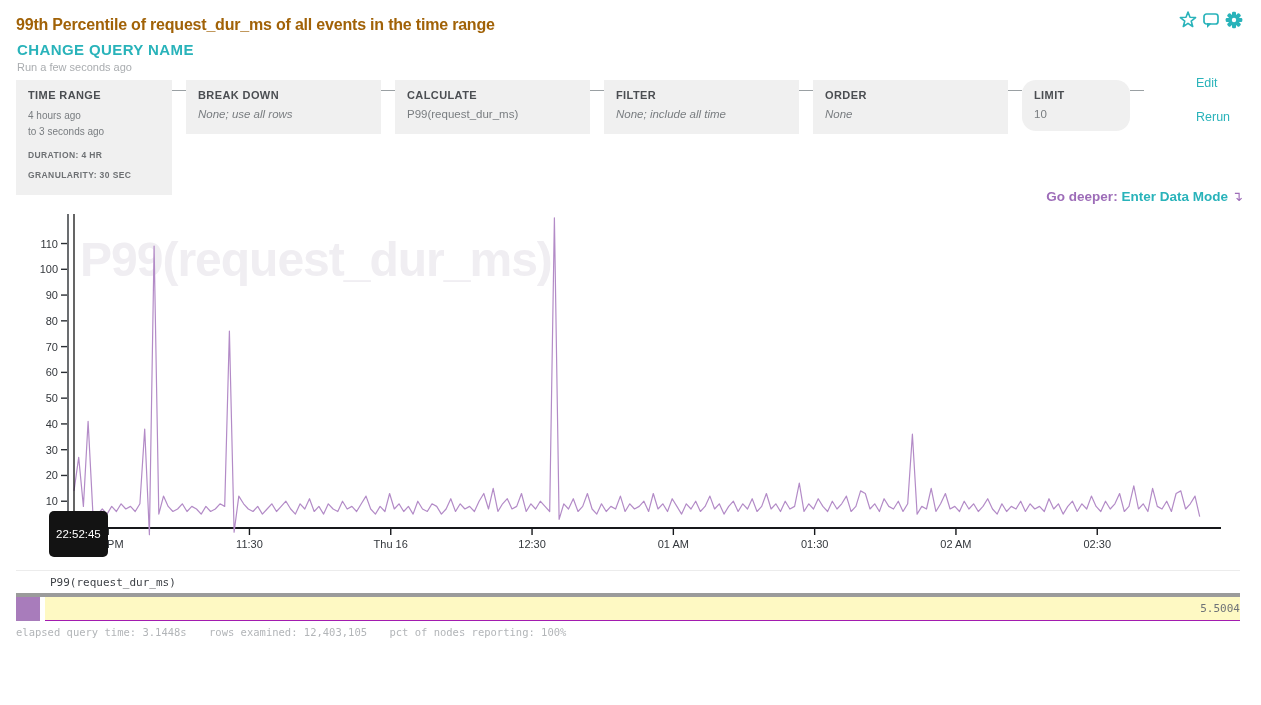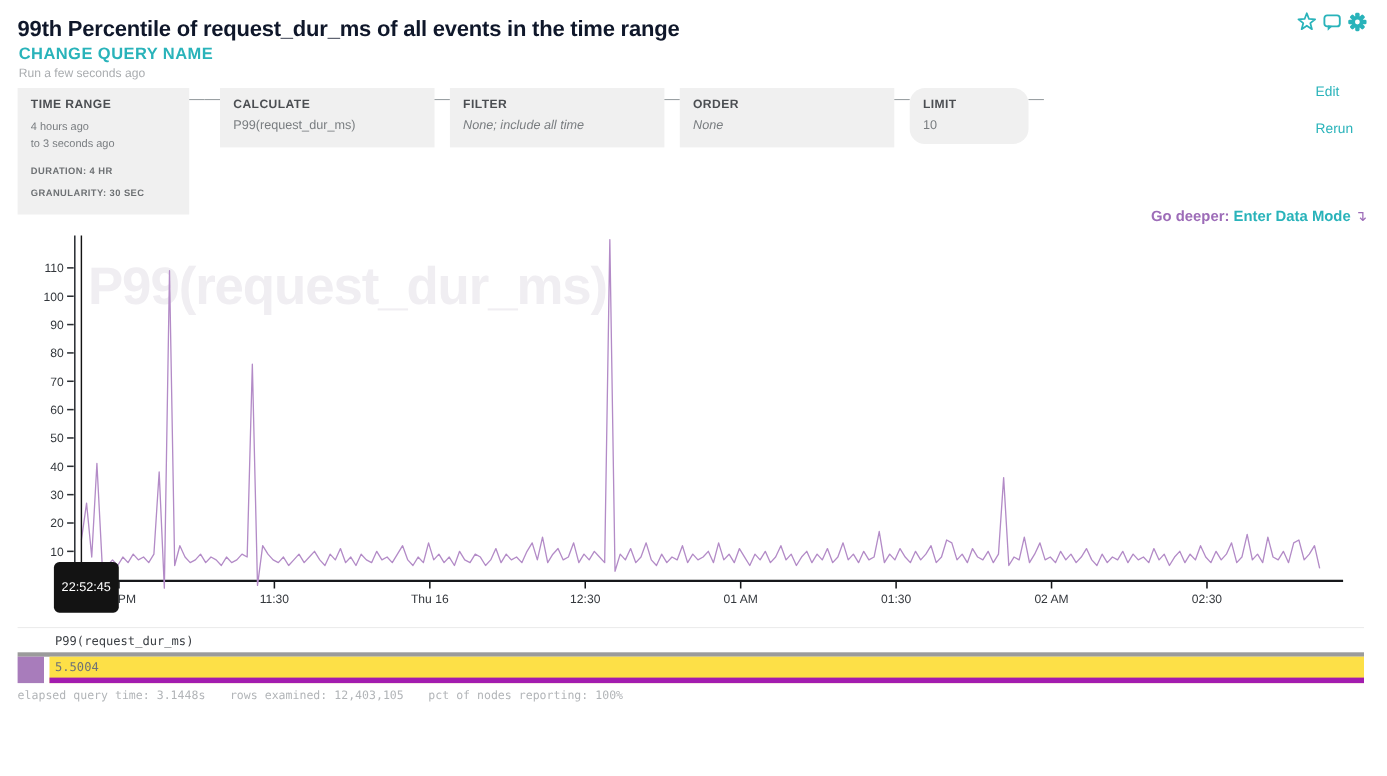--- a/index.html
+++ b/index.html
@@ -1,20 +1,20 @@
 <!DOCTYPE html>
 <html><head>
 <meta charset="utf-8">
 <style>
   * { margin:0; padding:0; box-sizing:border-box; }
   html,body { width:1261px; height:705px; background:#fff; font-family:"Liberation Sans", sans-serif; overflow:hidden; }
   #app { position:relative; width:1261px; height:705px; }
 
   
-  .page-title { position:absolute; left:16px; top:16px; font-size:20px; font-weight:bold; color:#0f172a; letter-spacing:-0.2px; }
+  .page-title { position:absolute; left:16px; top:16px; font-size:16px; font-weight:bold; color:#a16207; letter-spacing:-0.2px; }
   .change-query { position:absolute; left:17px; top:41px; font-size:15px; font-weight:bold; color:#29b3ba; letter-spacing:0.4px; cursor:pointer; }
   .run-status { position:absolute; left:17px; top:61px; font-size:11px; color:#aaadb0; }
   .toolbar-icons { position:absolute; left:1179px; top:11px; display:flex; gap:5px; }
   .toolbar-icons svg { display:block; cursor:pointer; }
 
   
   .qb-row { position:absolute; left:16px; top:80px; display:flex; align-items:flex-start; }
   .panel { background:#f0f0f0; padding:9px 12px 11px 12px; flex:none; }
   .panel-label { font-size:11px; font-weight:bold; color:#4b4e52; letter-spacing:0.4px; margin-bottom:7px; }
   .panel-value { font-size:11.5px; color:#797d80; }
@@ -37,21 +37,21 @@
   .hover-tooltip { position:absolute; left:49px; top:511px; background:#131313; color:#fff; font-size:11.5px; padding:17px 7px; border-radius:5px; }
 
   
   .results { position:absolute; left:16px; top:570px; width:1224px; font-family:"DejaVu Sans Mono", monospace; }
   .res-header { display:flex; align-items:center; height:23px; border-top:1px solid #ececec; background:#fff; }
   .res-header .cell-text { font-size:11px; color:#3b3f44; }
   .swatch-col { width:24px; height:100%; flex:none; margin-right:5px; }
   .res-sep { height:4px; background:#9b9b9b; }
   .res-row { display:flex; align-items:center; height:24px; }
   .res-row .swatch-col { height:24px; }
-  .res-row .row-body { flex:1; height:100%; background:#fde047; display:flex; align-items:center; border-bottom:5px solid #a21caf; }
+  .res-row .row-body { flex:1; height:100%; background:#fef9c3; display:flex; align-items:center; border-bottom:1px solid #a21caf;justify-content:flex-end; }
   .res-row .cell-text { font-size:11px; color:#6e7277; }
   .cell-pad { padding-left:5px; }
 
   .query-stats { position:absolute; left:16px; top:626px; font-family:"DejaVu Sans Mono", monospace; font-size:10.5px; color:#b2b5b8; }
   .query-stats span { margin-right:16px;text-align:center; }
 </style>
 </head>
 <body>
 
 <div id="app">
@@ -90,20 +90,24 @@
 
   <div class="qb-row">
     <div class="panel p-timerange">
       <div class="panel-label">TIME RANGE</div>
       <div class="tr-line">4 hours ago</div>
       <div class="tr-line">to 3 seconds ago</div>
       <div class="tr-meta">DURATION: 4 HR</div>
       <div class="tr-meta">GRANULARITY: 30 SEC</div>
     </div>
     <div class="connector"></div>
+    <div class="panel p-breakdown">
+      <div class="panel-label">BREAK DOWN</div>
+      <div class="panel-value italic">None; use all rows</div>
+    </div>
     <div class="connector"></div>
     <div class="panel p-calculate">
       <div class="panel-label">CALCULATE</div>
       <div class="panel-value">P99(request_dur_ms)</div>
     </div>
     <div class="connector"></div>
     <div class="panel p-filter">
       <div class="panel-label">FILTER</div>
       <div class="panel-value italic">None; include all time</div>
     </div>

